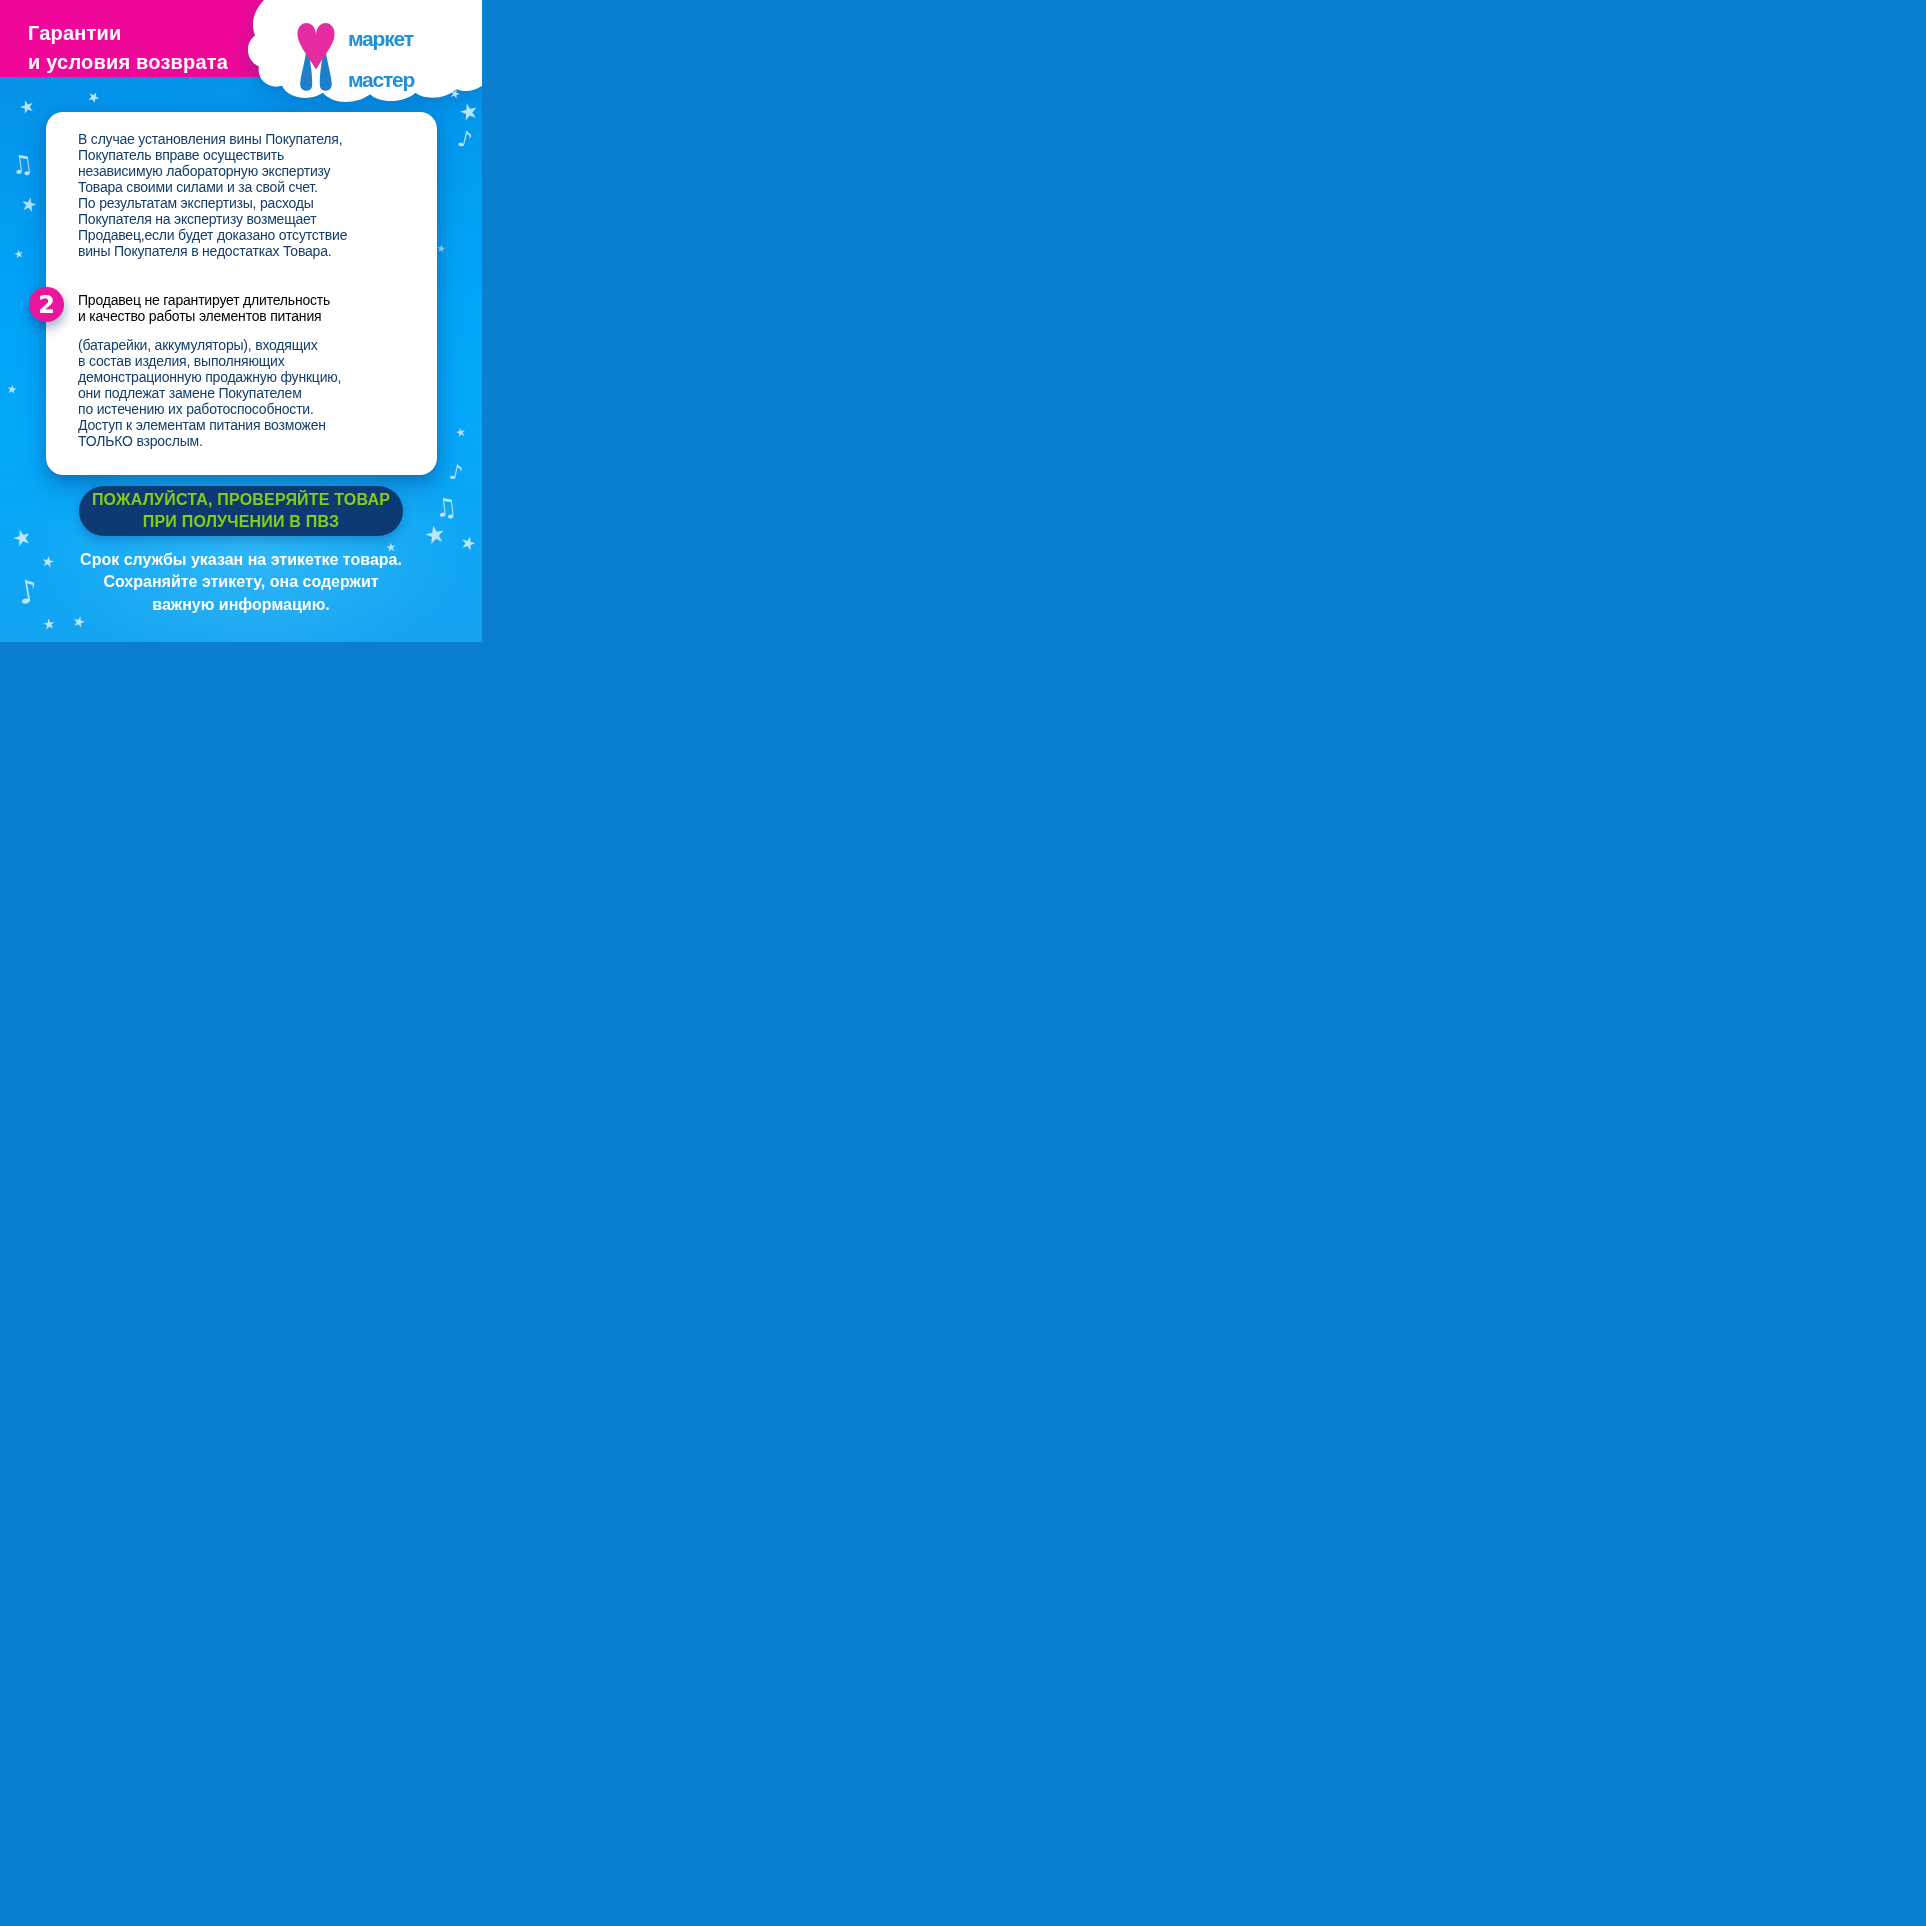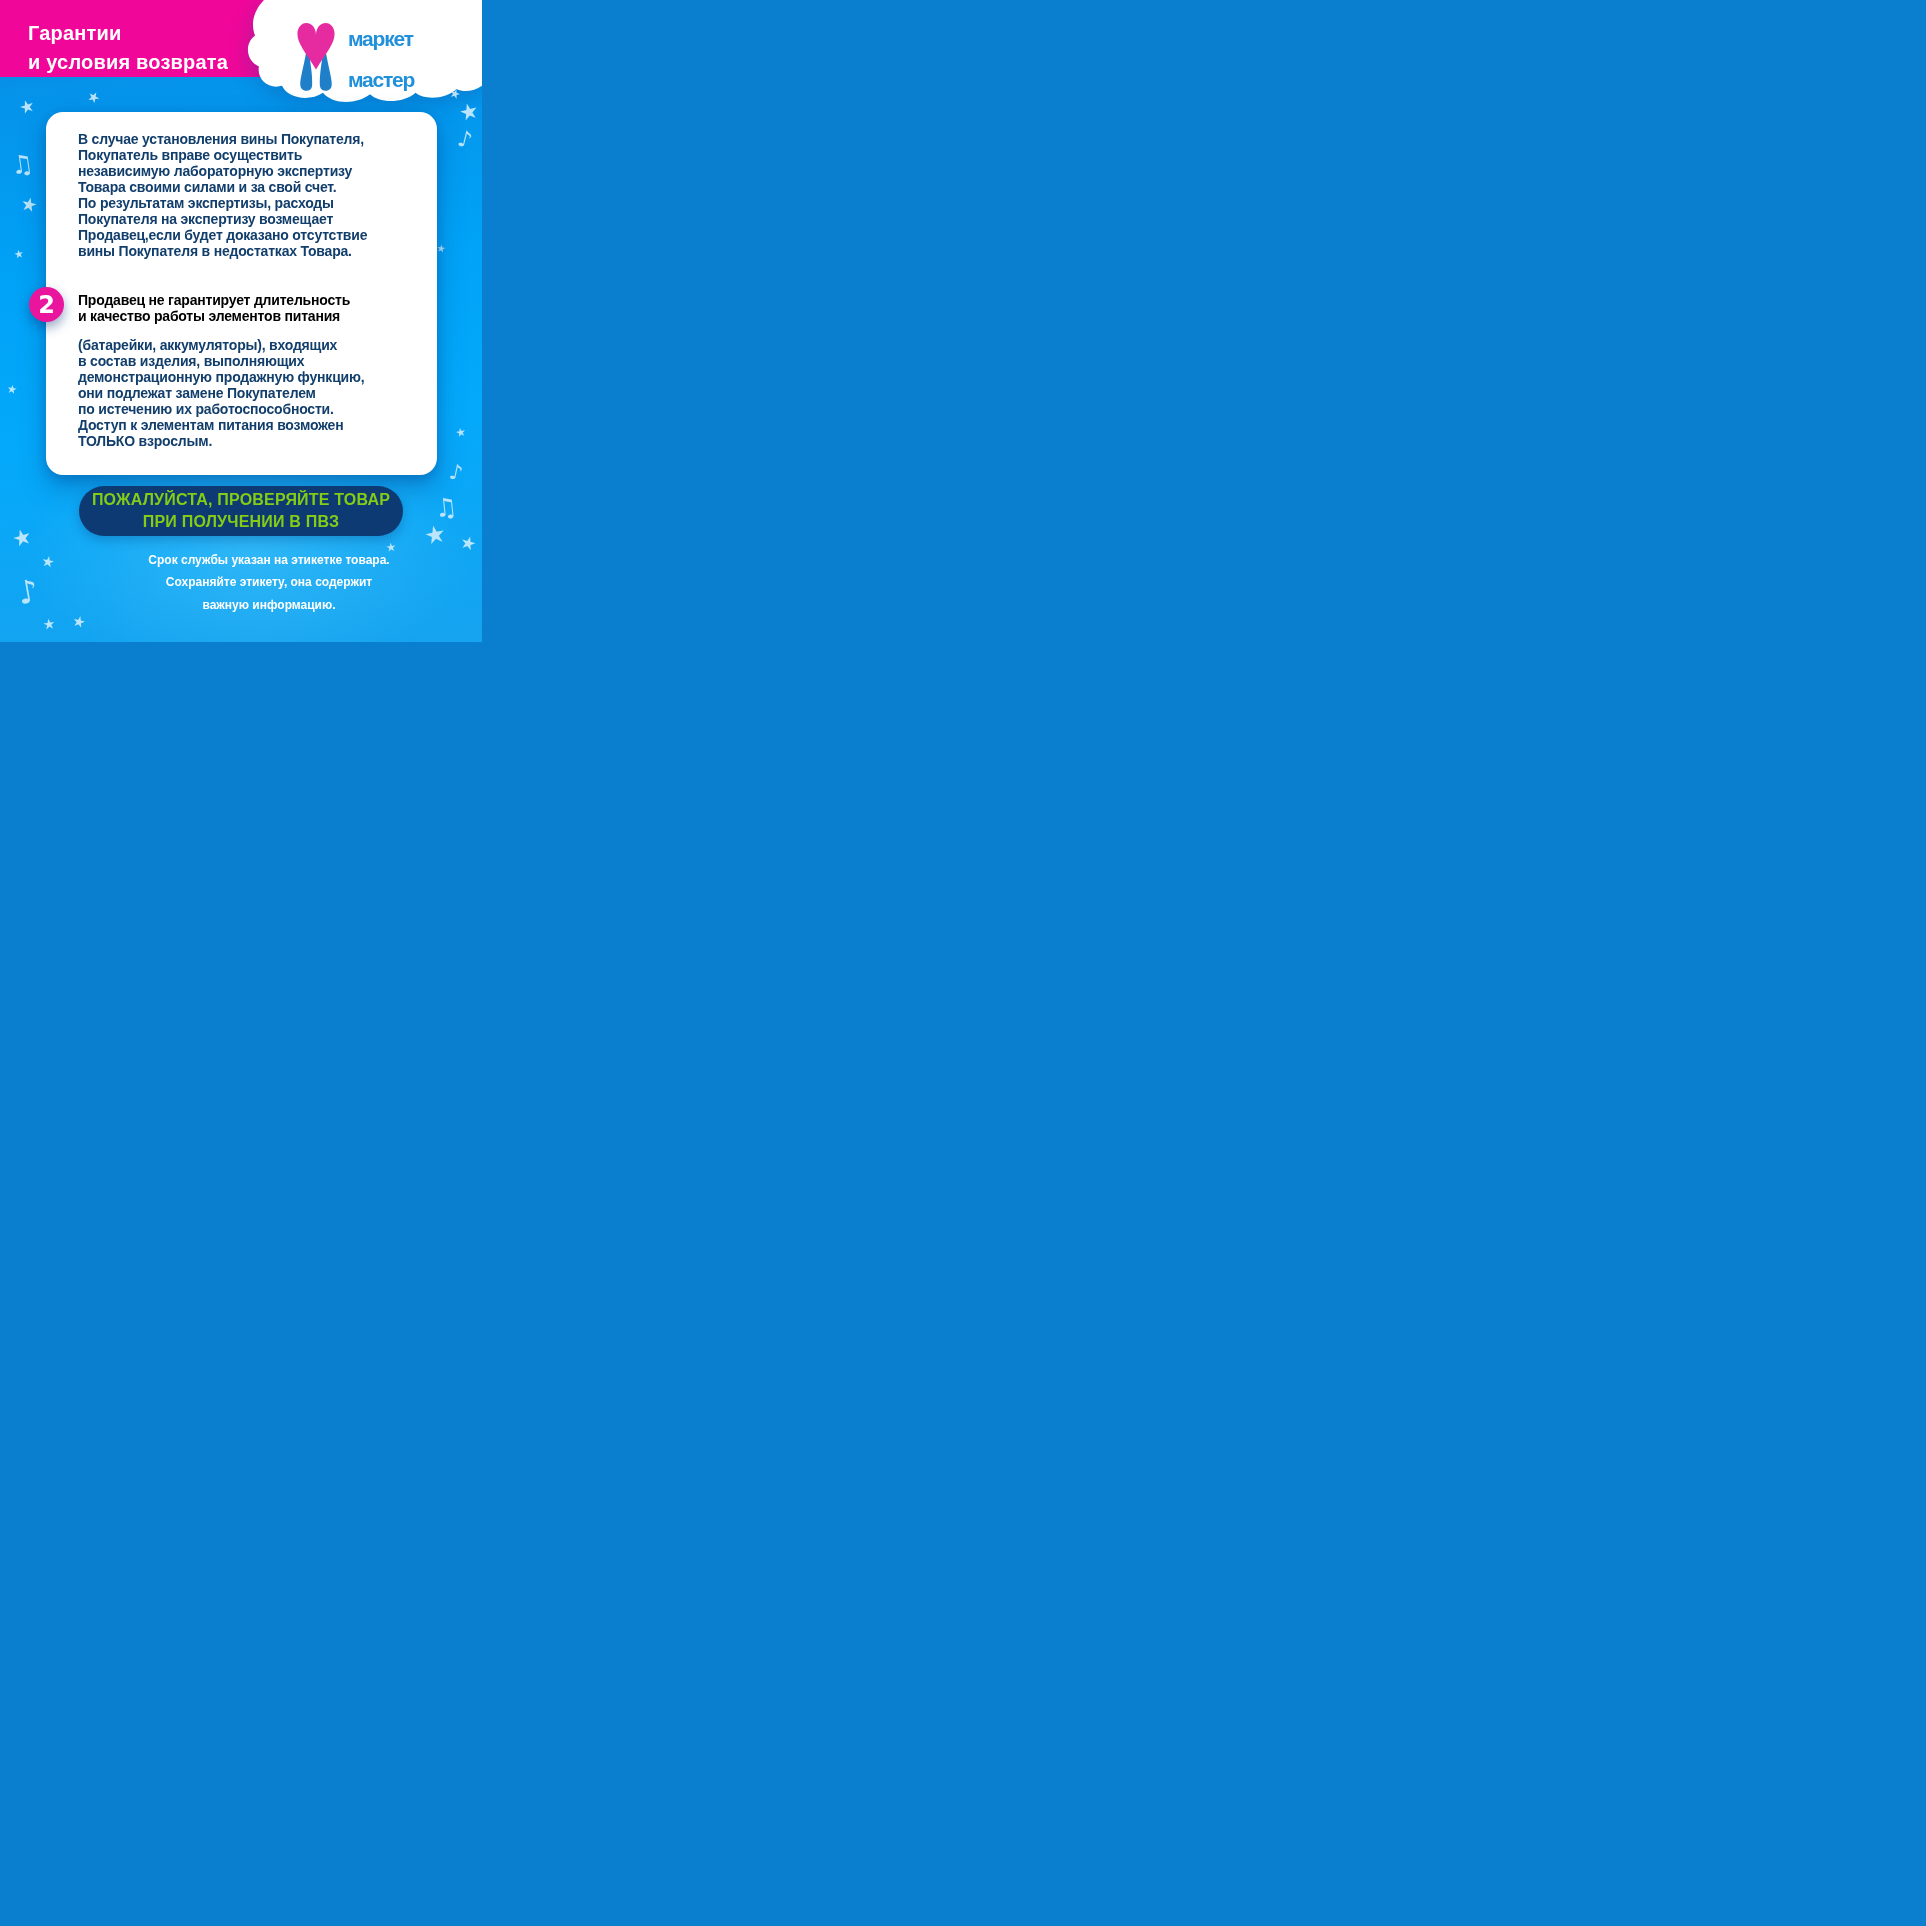--- a/index.html
+++ b/index.html
@@ -24,41 +24,41 @@
   .wordmark{
     position:absolute;left:52px;top:-3.1px;
     font-size:21px;line-height:41px;font-weight:700;letter-spacing:-1.2px;color:#2090DA;
   }
   .card{
     position:absolute;left:46px;top:112px;width:391px;height:363px;background:#FFFFFF;border-radius:17px;
     box-shadow:0 11.6px 27px rgba(8,55,125,.35), 0 3.1px 9.2px rgba(8,55,125,.2);
   }
   .p1,.p2{
     position:absolute;left:32px;width:331px;color:#123E6C;
-    font-size:14px;line-height:16px;font-weight:700;letter-spacing:-0.2px;
+    font-size:14px;line-height:16px;font-weight:400;letter-spacing:-0.2px;
   }
   .p1{top:19px;}
   .p2{top:180px;}
   .hl{display:block;color:#000000;}
   .p2-body{display:block;margin-top:13px;}
   .badge{
     position:absolute;left:29px;top:287px;width:35px;height:35px;border-radius:50%;background:#E9159C;
     box-shadow:0 5.4px 11.6px rgba(10,55,120,.45);
     display:flex;align-items:center;justify-content:center;
   }
   .badge span{color:#FFFFFF;font-size:24px;font-weight:700;font-family:"DejaVu Sans",sans-serif;}
   .pill{
     position:absolute;left:79px;top:486px;width:324px;height:50px;border-radius:25px;background:#0D3A73;
     display:flex;align-items:center;justify-content:center;text-align:center;
     box-shadow:0 4.6px 10.8px rgba(5,40,100,.25);
   }
   .pill .pill-text{color:#84cc16;font-size:16px;line-height:22.3px;font-weight:700;letter-spacing:0.2px;}
   .footer{
     position:absolute;left:0;top:549px;width:100%;text-align:center;
-    color:#FFFFFF;font-size:12px;line-height:22.3px;font-weight:700;margin-left:28px;
+    color:#FFFFFF;font-size:16px;line-height:22.3px;font-weight:700;
   }
   .ml{white-space:pre-line;}
   .deco{
     position:absolute;color:#C8EAFB;opacity:.93;line-height:1;
     font-family:"DejaVu Sans",sans-serif;user-select:none;
   }
 </style>
 </head>
 <body>
 

